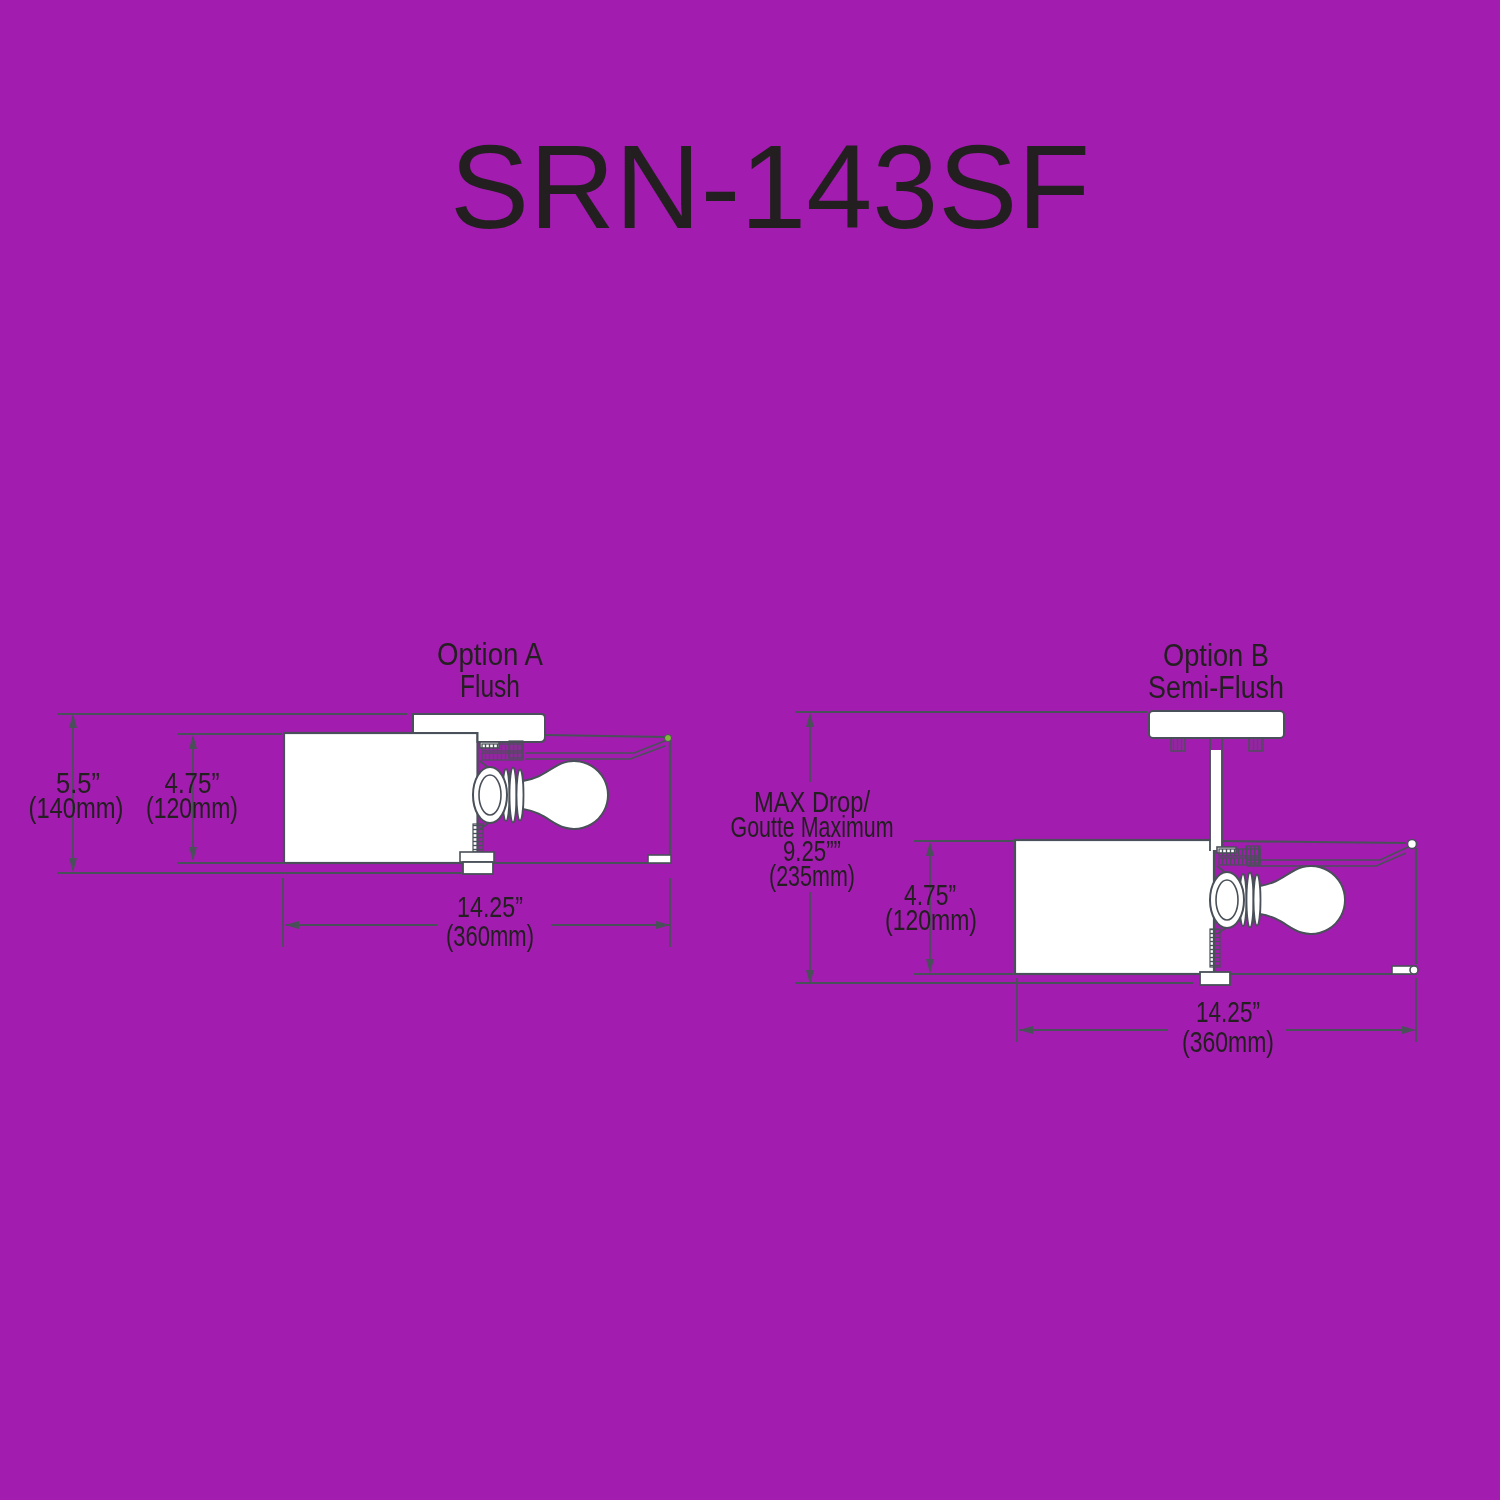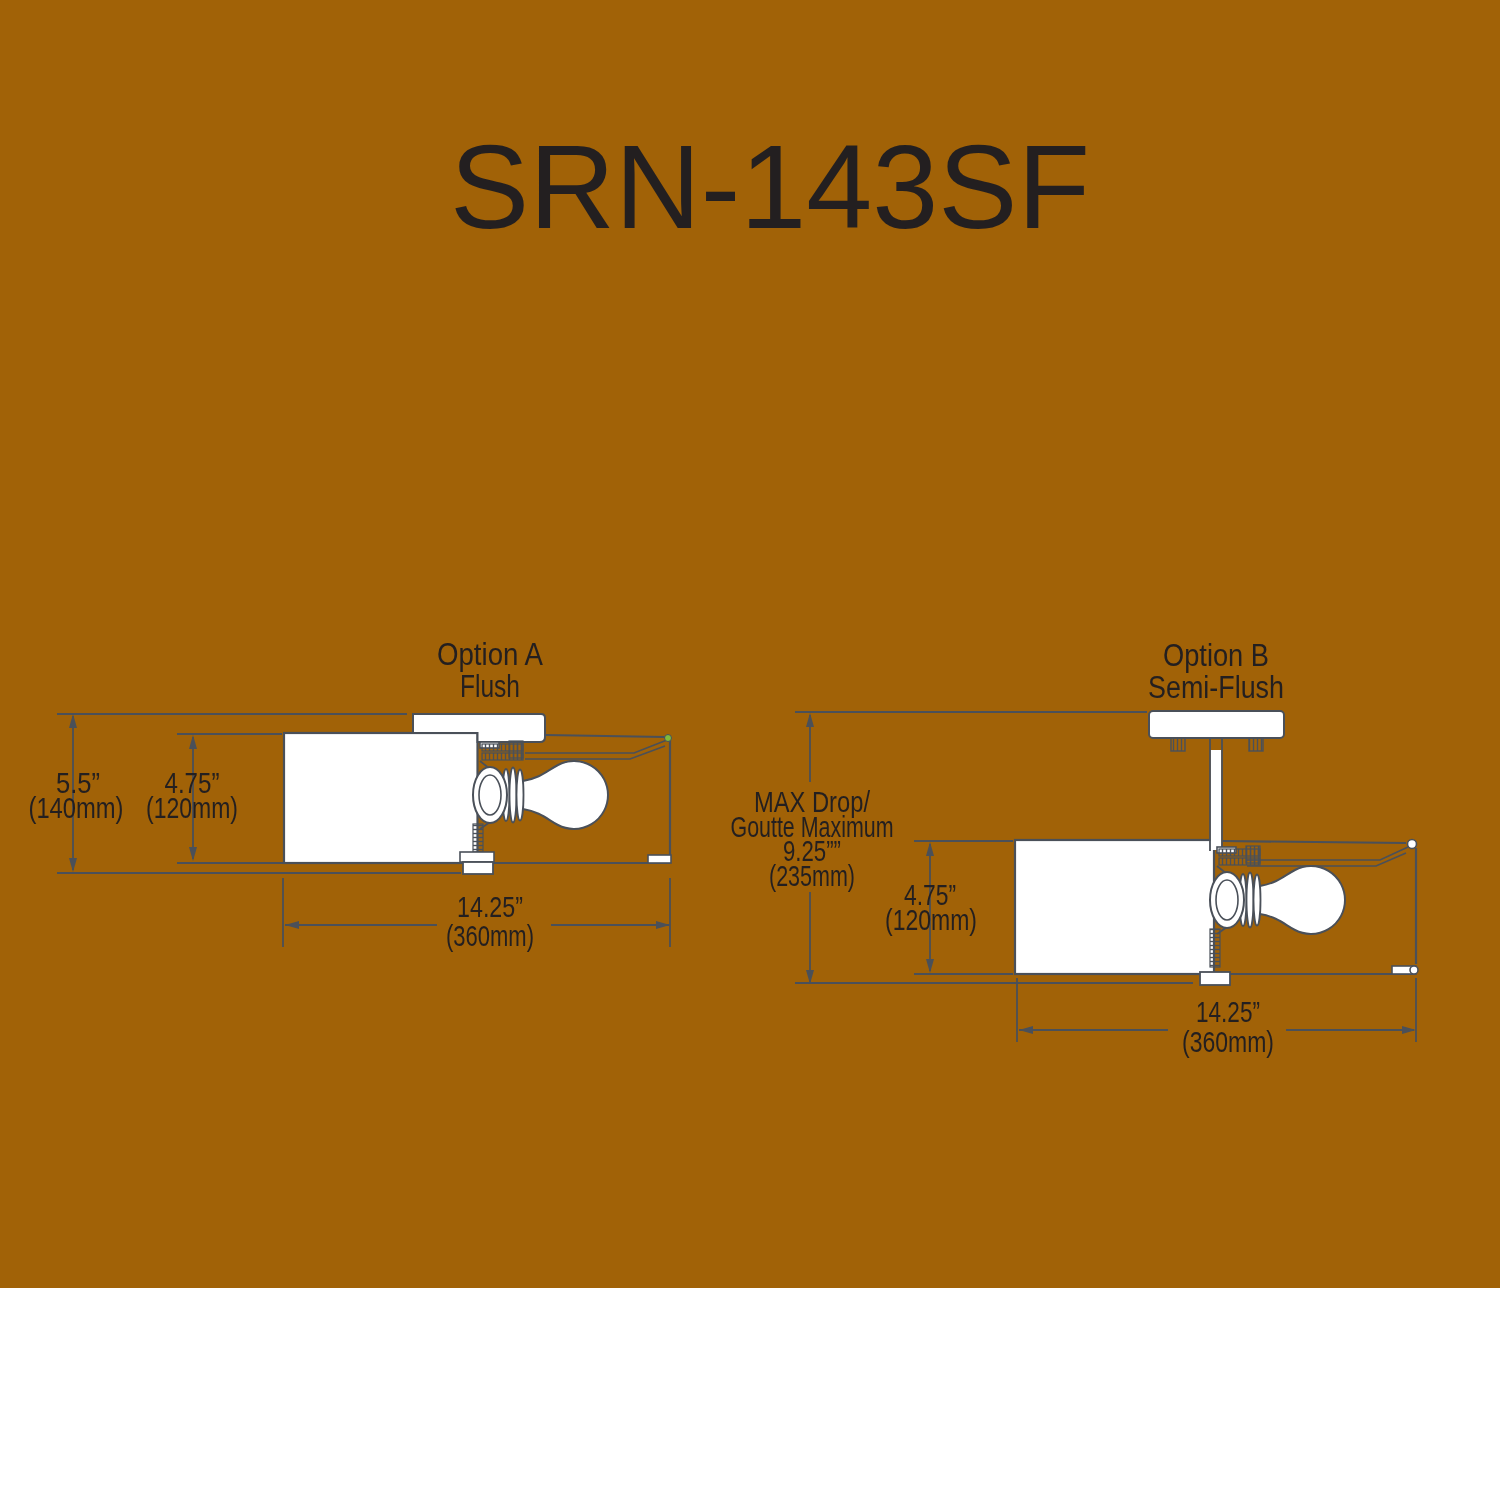--- a/index.html
+++ b/index.html
@@ -1,19 +1,19 @@
 <!DOCTYPE html>
 <html><head>
 <meta charset="utf-8">
 <style>
   html,body{margin:0;padding:0;background:#ffffff;}
   .page{
     position:relative;
-    width:1500px;height:1288px;
-    background:#a16207;
+    width:1500px;height:1500px;
+    background:#a21caf;
     font-family:"Liberation Sans", sans-serif;
     overflow:hidden;
   }
   svg text{
     fill:#231f20;
     font-family:"Liberation Sans", sans-serif;
   }
   .t-title{font-size:118px;}
   .t-label{font-size:31px;}
   .t-dim{font-size:30px;}

